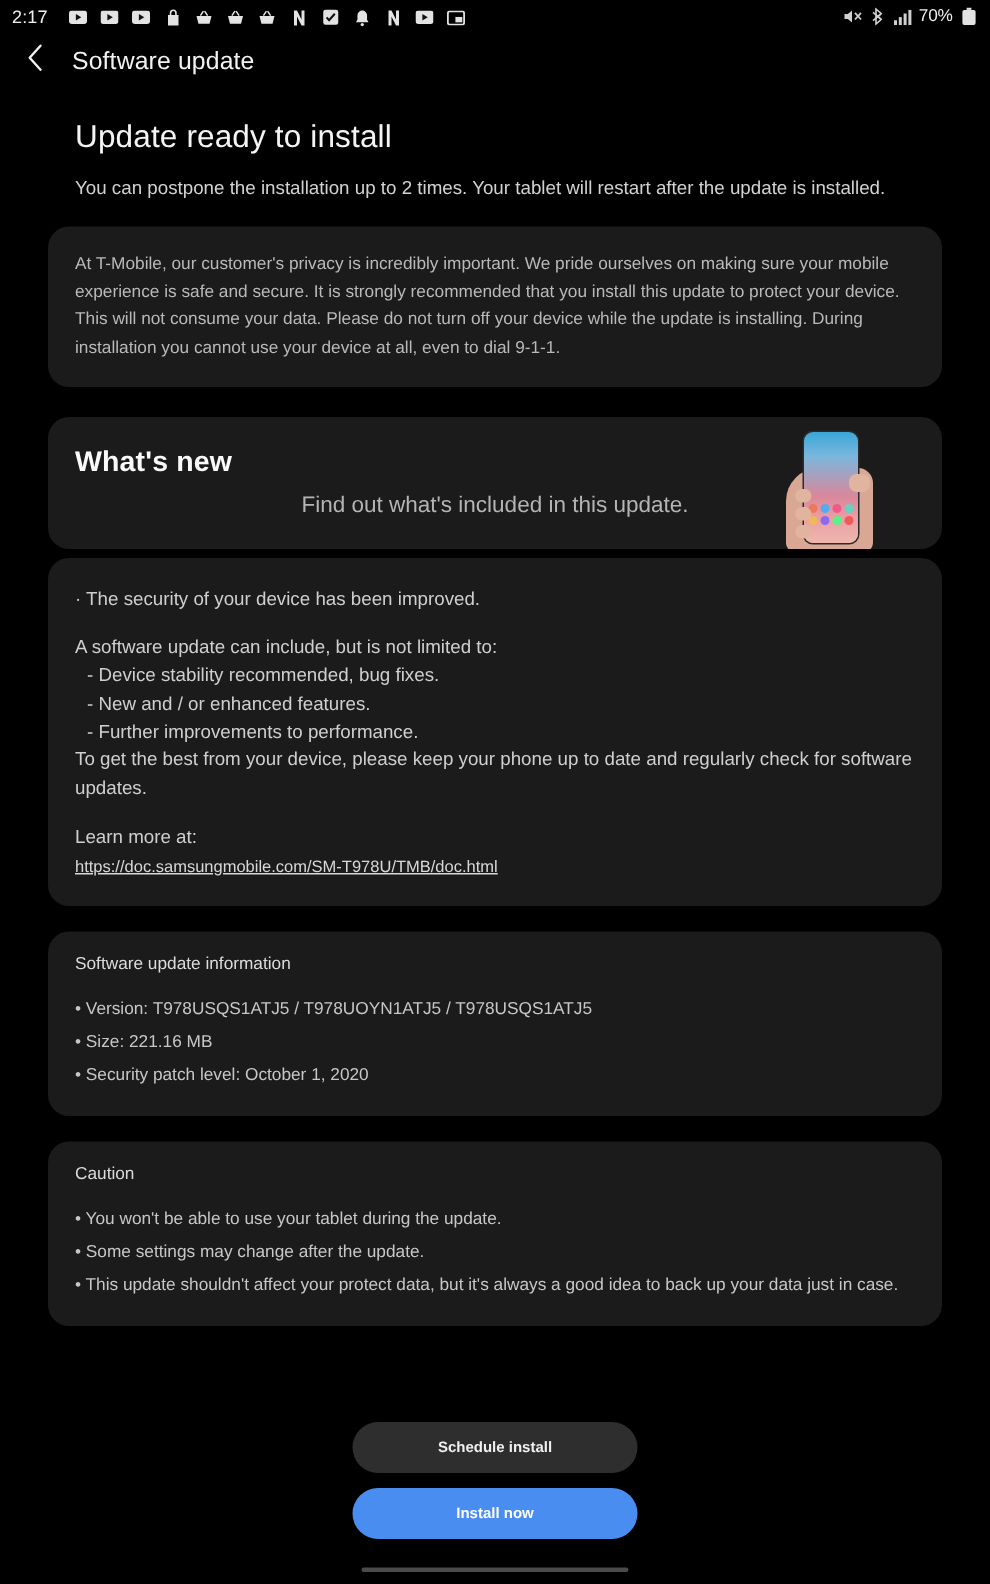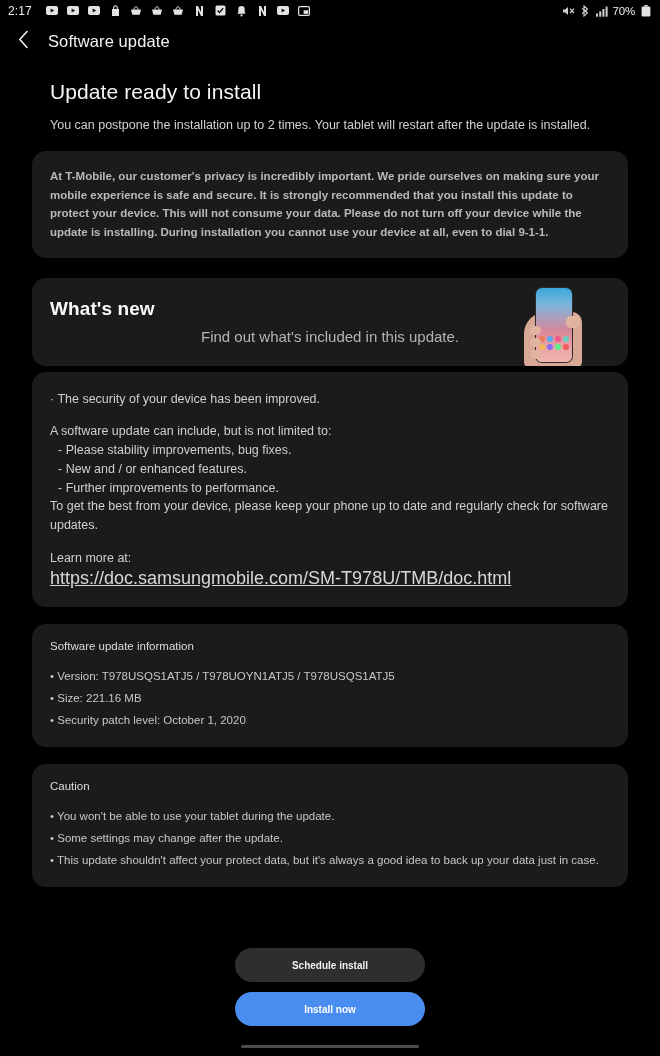--- a/index.html
+++ b/index.html
@@ -14,21 +14,21 @@
   
   .statusbar {
     height: 22px;
     display: flex;
     align-items: center;
     padding: 0 8px 0 8px;
     font-size: 11.5px;
     color: #e6e6e6;
   }
   .sb-clock { font-size: 12px; letter-spacing: .1px; margin-right: 6px; color:#efefef; }
-  .sb-left { display: flex; align-items: flex-start; gap: 8px; flex: 1; }
+  .sb-left { display: flex; align-items: flex-end; gap: 8px; flex: 1; }
   .sb-right { display: flex; align-items: flex-start; gap: 4px; }
   .sb-ico { display: inline-flex; align-items: center; justify-content: center;
             width: 13px; height: 13px; }
   .sb-ico svg { display: block; }
   .sb-batt-text { font-size: 11.5px; color: #efefef; letter-spacing: -.2px; }
 
   
   .appbar {
     height: 38px;
     display: flex;
@@ -64,21 +64,20 @@
   .card {
     background: #1b1b1b;
     border-radius: 14px;
     margin-top: 17px;
     padding: 16px 18px;
   }
   .card.privacy p {
     font-size: 11.5px;
     color: #b9b9b9;
     line-height: 1.62;
-    font-weight: bold;
   }
 
   
   .whatsnew {
     background: #1b1b1b;
     border-radius: 14px;
     margin-top: 20px;
     padding: 20px 18px 18px 18px;
     position: relative;
     min-height: 88px;
@@ -117,21 +116,21 @@
   .notes {
     background: #1b1b1b;
     border-radius: 14px;
     margin-top: 6px;
     padding: 18px;
   }
   .notes p { font-size: 12.5px; color: #cfcfcf; line-height: 1.5; }
   .notes .gap { height: 14px; }
   .notes .indent { padding-left: 8px; }
   .link {
-    font-size: 18px; color: #d8d8d8;
+    font-size: 11px; color: #d8d8d8;
     text-decoration: underline; display: inline-block;
     cursor: pointer; word-break: break-all;
   }
 
   .info-card h3, .caution-card h3 {
     font-size: 11.5px; color: #dcdcdc; font-weight: 400; margin-bottom: 13px;
   }
   .info-card ul, .caution-card ul { list-style: none; }
   .info-card li, .caution-card li {
     font-size: 11.5px; color: #c7c7c7; line-height: 1.92;
@@ -322,21 +321,21 @@
       <div class="finger" style="left:8px;  top:52px;"></div>
       <div class="finger" style="left:8px;  top:64px;"></div>
       <div class="finger" style="left:44px; top:30px; width:14px; height:12px;"></div>
     </div>
   </div>
 
   <div class="notes">
     <p>· The security of your device has been improved.</p>
     <div class="gap"></div>
     <p>A software update can include, but is not limited to:</p>
-    <p class="indent">- Please stability improvements, bug fixes.</p>
+    <p class="indent">- Device stability recommended, bug fixes.</p>
     <p class="indent">- New and / or enhanced features.</p>
     <p class="indent">- Further improvements to performance.</p>
     <p>To get the best from your device, please keep your phone up to date and regularly check for software updates.</p>
     <div class="gap"></div>
     <p>Learn more at:</p>
     <a class="link">https://doc.samsungmobile.com/SM-T978U/TMB/doc.html</a>
   </div>
 
   <div class="card info-card">
     <h3>Software update information</h3>

